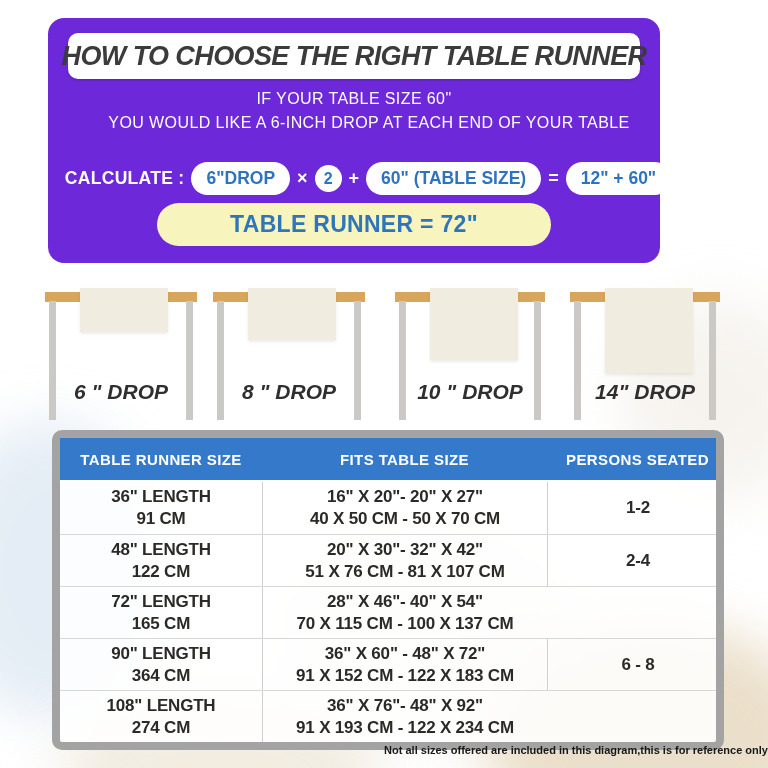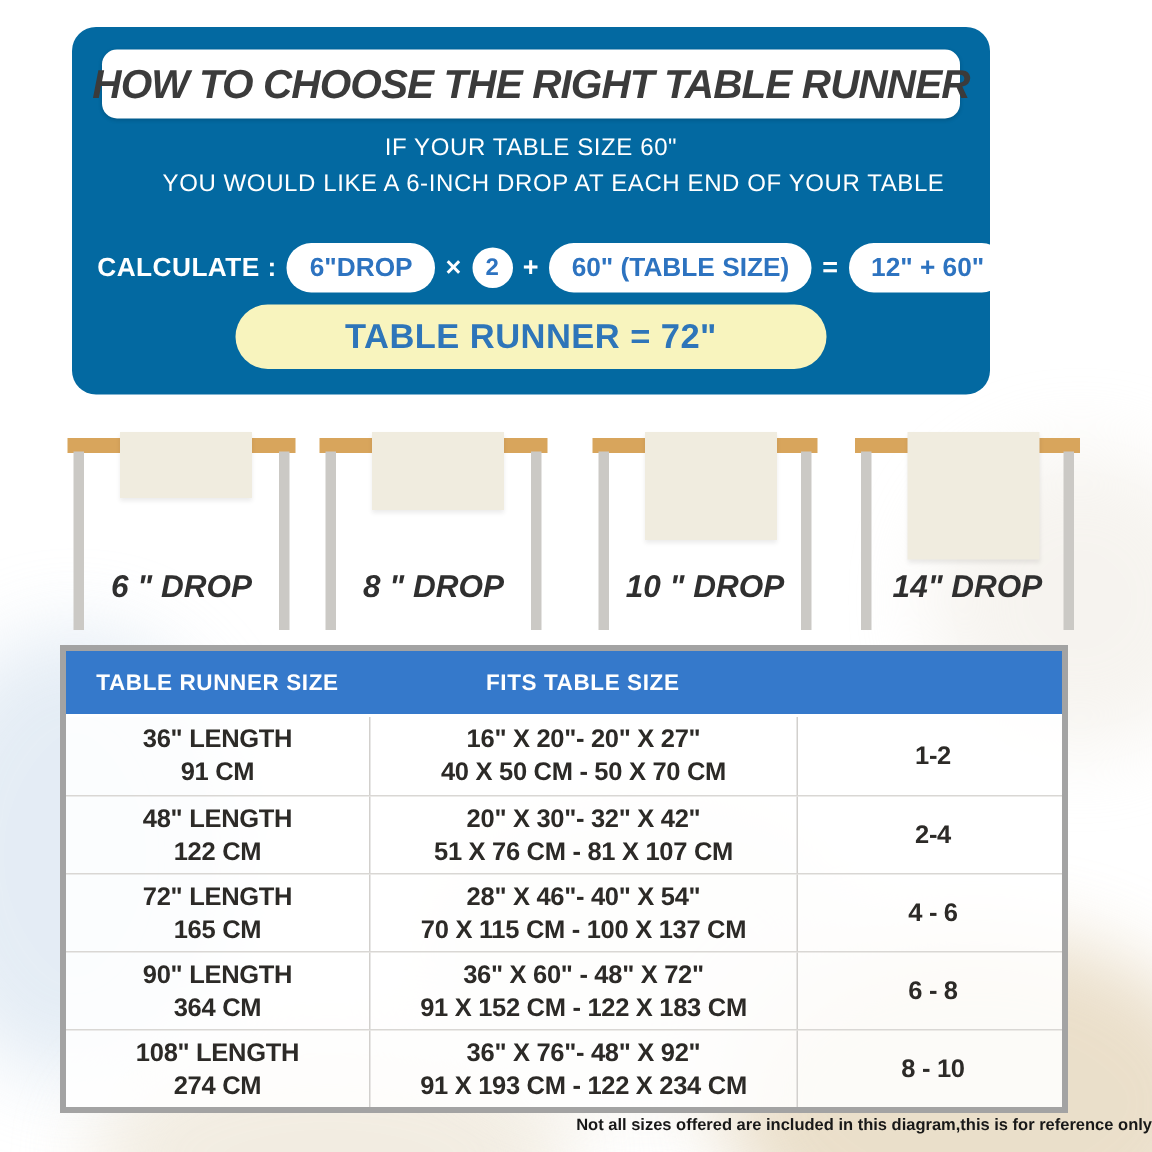--- a/index.html
+++ b/index.html
@@ -11,21 +11,21 @@
   
   .blob { position:absolute; border-radius:50%; filter:blur(26px); z-index:0; }
   .blob1 { left:-60px; top:420px; width:220px; height:300px; background:#cfdeed; opacity:.55; }
   .blob2 { left:480px; top:620px; width:340px; height:230px; background:#e0ceae; opacity:.65; }
   .blob3 { left:60px;  top:690px; width:320px; height:160px; background:#e8decа; background:#e8deca; opacity:.55; }
   .blob4 { left:280px; top:530px; width:300px; height:210px; background:#eae5db; opacity:.45; }
   .blob5 { left:620px; top:300px; width:200px; height:200px; background:#eee9e0; opacity:.5; }
 
   
   .panel { position:absolute; left:48px; top:18px; width:612px; height:245px;
-           background:#0369a1; border-radius:16px; z-index:2; }
+           background:#6d28d9; border-radius:16px; z-index:2; }
   .title-box { position:absolute; left:20px; right:20px; top:15px; height:46px;
            background:#ffffff; border-radius:10px; display:flex; align-items:center;
            justify-content:center; box-shadow:0 1px 3px rgba(0,0,0,.18); }
   .title-box h1 { font-size:27px; font-weight:bold; font-style:italic; color:#3b3b3b;
            letter-spacing:-0.6px; white-space:nowrap; }
   .sub { position:absolute; width:100%; text-align:center; color:#ffffff;
            font-size:16px; letter-spacing:0.4px; }
   .sub1 { top:72px; }
   .sub2 { top:96px;padding-left:30px; }
   .calc-row { position:absolute; top:144px; left:0; width:100%; display:flex;
@@ -50,22 +50,22 @@
   .fig4 { left:570px; width:150px; }
   .tabletop { position:absolute; left:0; right:0; top:4px; height:10px; background:#d8a55c; }
   .leg { position:absolute; top:13px; width:7px; height:119px; background:#cbc9c5; }
   .leg-l { left:4px; } .leg-r { right:4px; }
   .runner { position:absolute; top:0; left:35px; width:88px; background:#f0ecdf;
            box-shadow:0 2px 3px rgba(0,0,0,.08); }
   .fig-label { position:absolute; top:92px; left:0; width:100%; text-align:center;
            font-weight:bold; font-style:italic; font-size:21px; color:#2f2f2f; white-space:nowrap; }
 
   
-  .size-table { position:absolute; left:40px; top:430px; width:672px;
-           border:4px solid #a3a3a3; border-radius:0;
+  .size-table { position:absolute; left:52px; top:430px; width:672px;
+           border:8px solid #a3a3a3; border-radius:10px;
            background:rgba(255,255,255,0.86); z-index:2; }
   .thead { display:grid; grid-template-columns:202px 285px 181px; height:44px;
            background:#3579cb; border-bottom:2px solid #ffffff; }
   .th { display:flex; align-items:center; justify-content:center; color:#ffffff;
            font-weight:bold; font-size:15px; letter-spacing:0.4px; }
   .trow { display:grid; grid-template-columns:202px 285px 181px; height:52px; }
   .trow + .trow { border-top:1px solid #d9d7d4; }
   .td { display:flex; flex-direction:column; align-items:center; justify-content:center;
            color:#2c2a27; font-weight:bold; font-size:17px; line-height:1.28;
            letter-spacing:-0.2px; text-align:center; }
@@ -130,20 +130,21 @@
     <div class="leg leg-r"></div>
     <div class="runner" style="height: 85px;"></div>
     <div class="fig-label">14" DROP</div>
   </div>
 </section>
 
 <section class="size-table">
   <div class="thead">
     <div class="th">TABLE RUNNER SIZE</div>
     <div class="th">FITS TABLE SIZE</div>
+    <div class="th">PERSONS SEATED</div>
   </div>
 
   <div class="trow">
     <div class="td">
       <span>36" LENGTH</span>
       <span>91 CM</span>
     </div>
     <div class="td">
       <span>16" X 20"- 20" X 27"</span>
       <span>40 X 50 CM - 50 X 70 CM</span>
@@ -169,23 +170,20 @@
 
   <div class="trow">
     <div class="td">
       <span>72" LENGTH</span>
       <span>165 CM</span>
     </div>
     <div class="td">
       <span>28" X 46"- 40" X 54"</span>
       <span>70 X 115 CM - 100 X 137 CM</span>
     </div>
-    <div class="td">
-      <span>4 - 6</span>
-    </div>
   </div>
 
   <div class="trow">
     <div class="td">
       <span>90" LENGTH</span>
       <span>364 CM</span>
     </div>
     <div class="td">
       <span>36" X 60" - 48" X 72"</span>
       <span>91 X 152 CM - 122 X 183 CM</span>
@@ -197,19 +195,16 @@
 
   <div class="trow">
     <div class="td">
       <span>108" LENGTH</span>
       <span>274 CM</span>
     </div>
     <div class="td">
       <span>36" X 76"- 48" X 92"</span>
       <span>91 X 193 CM - 122 X 234 CM</span>
     </div>
-    <div class="td">
-      <span>8 - 10</span>
-    </div>
   </div>
 </section>
 
 <div class="footer-note">Not all sizes offered are included in this diagram,this is for reference only</div>
 
 </body></html>

